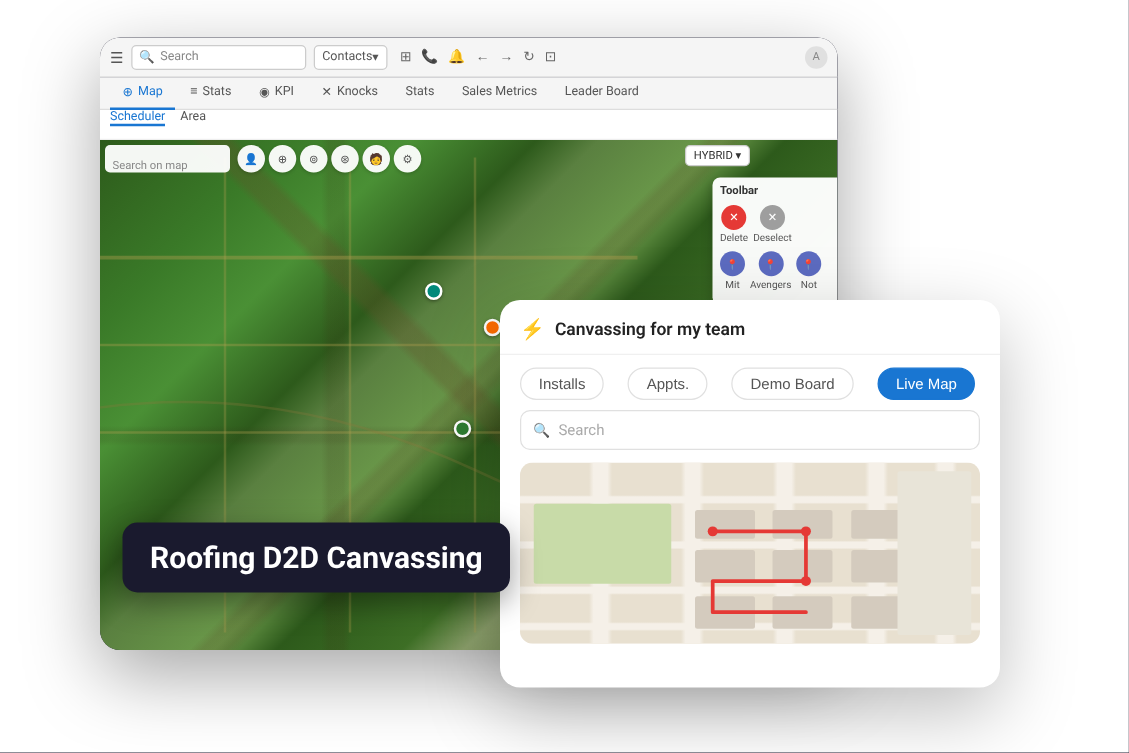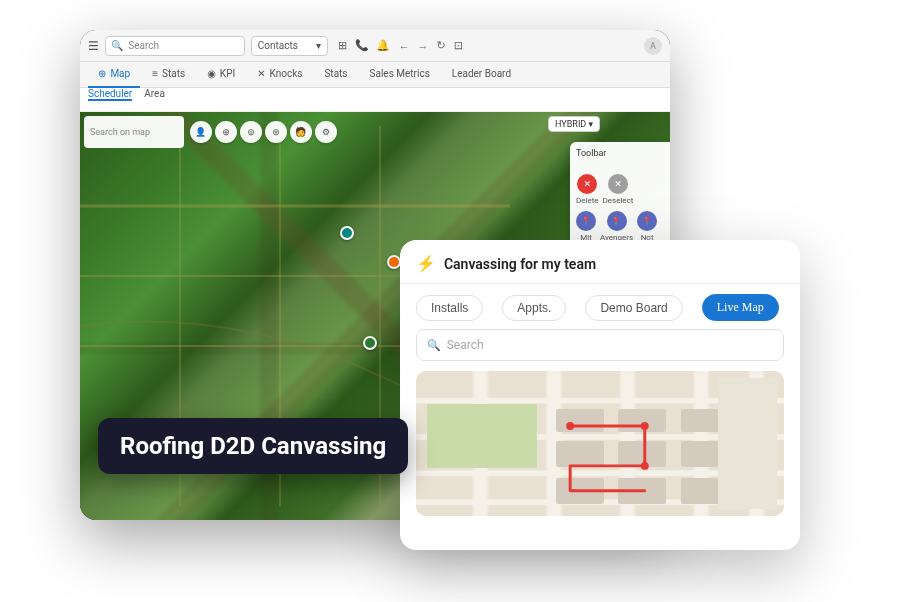--- a/index.html
+++ b/index.html
@@ -56,21 +56,21 @@
     .contacts-btn {
       background: #fff;
       border: 1px solid #ccc;
       border-radius: 4px;
       height: 20px;
       padding: 0 6px;
       font-size: 10px;
       color: #555;
       display: flex;
       align-items: center;
-      gap: 18px;
+      gap: 0;
       cursor: pointer;
     }
     .topbar-icons {
       display: flex;
       gap: 8px;
       margin-left: 4px;
       align-items: center;
     }
     .topbar-icon {
       font-size: 11px;
@@ -181,27 +181,27 @@
       top: 4px;
       left: 4px;
       right: 4px;
       display: flex;
       align-items: center;
       gap: 6px;
     }
     .map-search-box {
       background: rgba(255,255,255,0.95);
       border-radius: 4px;
-      height: 32px;
+      height: 22px;
       width: 100px;
       padding: 0 6px;
       font-size: 9px;
       color: #888;
       display: flex;
-      align-items: center;
+      align-items: flex-end;
     }
     .map-action-icons {
       display: flex;
       gap: 3px;
     }
     .map-icon-btn {
       width: 22px;
       height: 22px;
       border-radius: 50%;
       background: rgba(255,255,255,0.95);
@@ -235,22 +235,22 @@
       right: 0px;
       width: 100px;
       background: rgba(255,255,255,0.97);
       border-radius: 6px 0 0 6px;
       padding: 6px;
       box-shadow: -2px 2px 8px rgba(0,0,0,0.15);
     }
     .toolbar-panel-title {
       font-size: 9px;
       color: #333;
-      font-weight: 400;
-      margin-bottom: 16px;
+      font-weight: 700;
+      margin-bottom: 6px;
     }
     .toolbar-panel-items {
       display: flex;
       gap: 4px;
       margin-bottom: 6px;
     }
     .toolbar-pin {
       display: flex;
       flex-direction: column;
       align-items: center;
@@ -329,21 +329,20 @@
       color: #555;
       cursor: pointer;
       background: #fff;
       font-weight: 400;
     }
     .front-tab.active {
       background: #1976d2;
       color: #fff;
       border-color: #1976d2;
       font-weight: 500;
-      font-family: Liberation Serif, serif;
     }
 
     .front-card-search {
       margin: 0 16px 10px;
       border: 1px solid #e0e0e0;
       border-radius: 8px;
       height: 32px;
       display: flex;
       align-items: center;
       padding: 0 10px;

